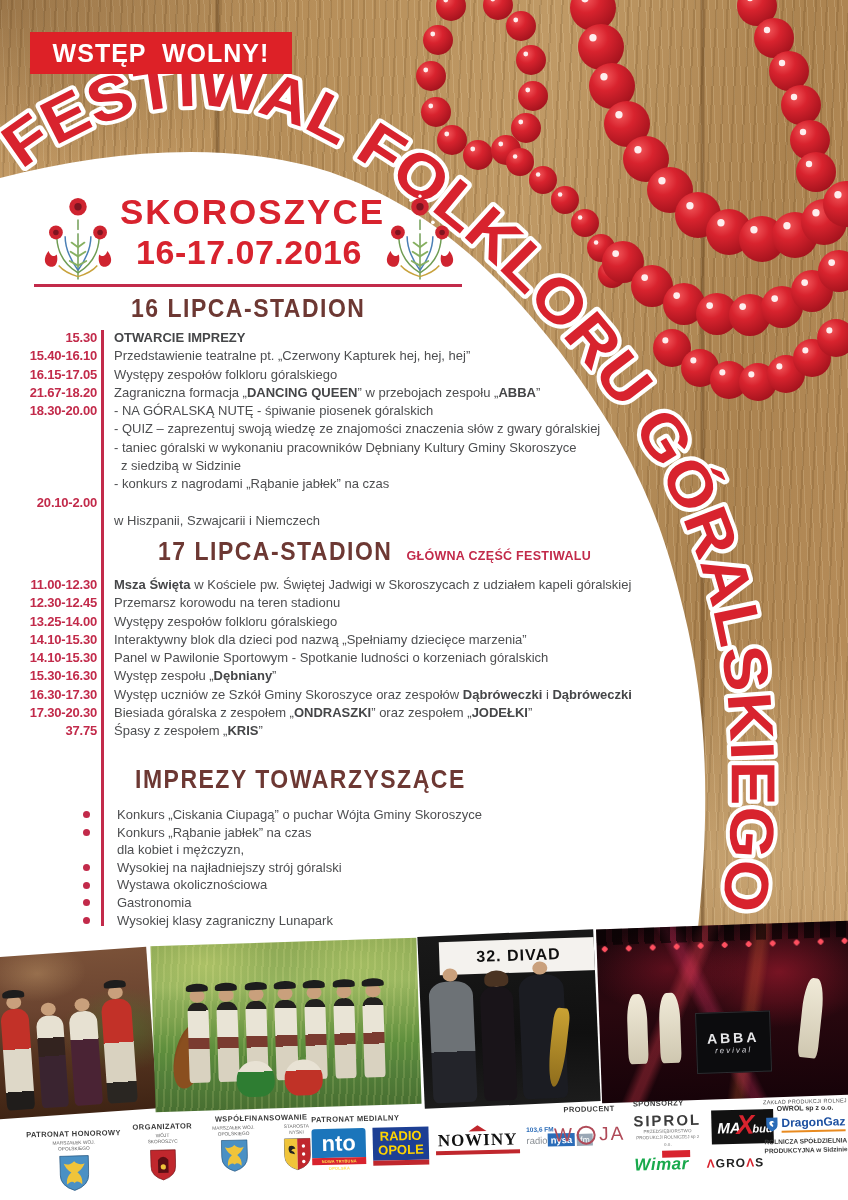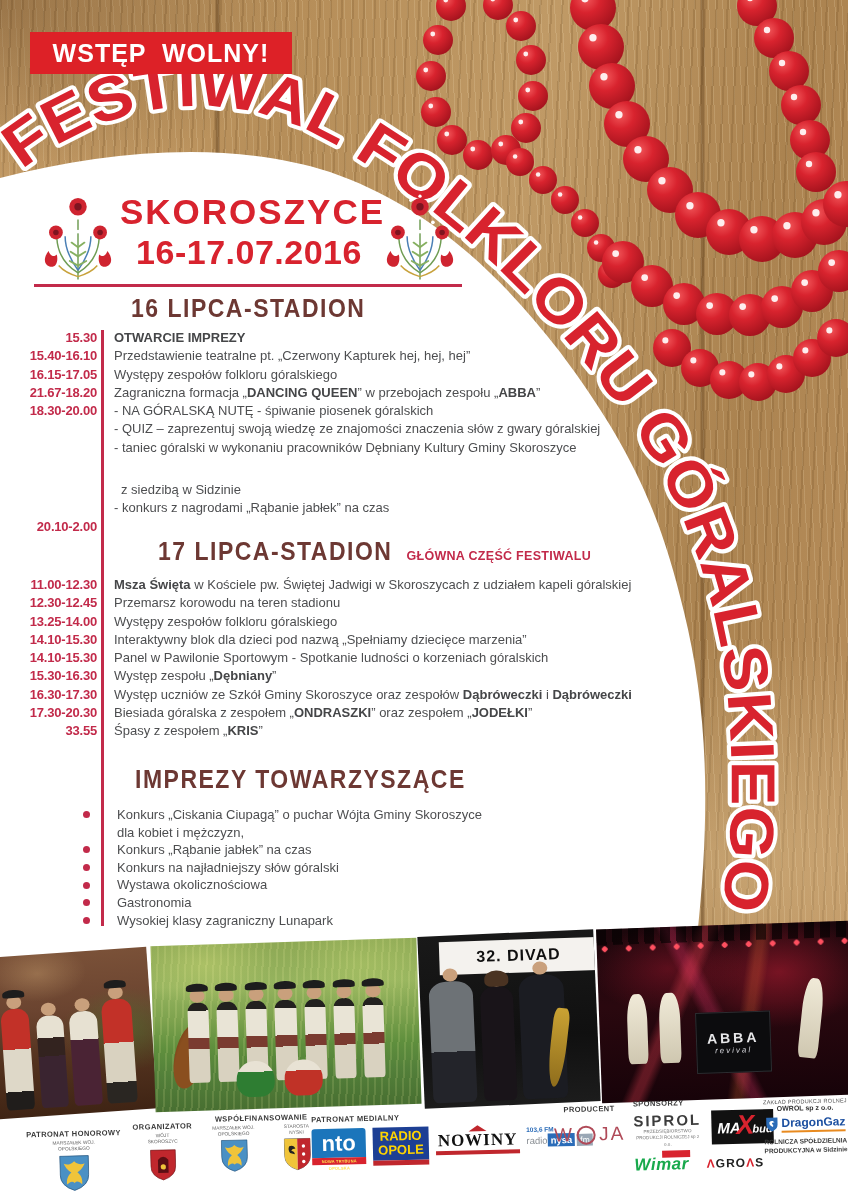--- a/index.html
+++ b/index.html
@@ -36,21 +36,21 @@
   .h2{position:absolute;left:158px;top:540px;display:flex;align-items:flex-end;gap:14px;}
   .h2 .sub{font-size:12.5px;font-weight:700;color:#c22a4a;letter-spacing:.3px;padding-bottom:4px;white-space:nowrap;}
   .h3{position:absolute;left:135px;top:768px;}
   
   .vline{position:absolute;left:101px;top:330px;width:3px;height:596px;background:#c22a4a;}
   .sec{position:absolute;left:0;width:700px;}
   #sec1{top:329px;} #sec2{top:576px;} #sec3{top:806px;}
   .srow{display:flex;line-height:18.3px;font-size:13px;}
   .srow .time{width:97px;text-align:right;font-weight:700;color:#c22a4a;flex:none;letter-spacing:-.2px;}
   .srow .desc{margin-left:17px;color:#4d4e50;white-space:nowrap;}
-  .srow .desc.ind{padding-left:7px;margin-top:24px;}
+  .srow .desc.ind{padding-left:7px;}
   .srow .desc b{font-weight:700;color:#454648;}
   .brow{display:flex;line-height:17.6px;font-size:13px;align-items:center;}
   .brow .dot{width:7px;height:7px;border-radius:50%;background:#c22a4a;margin-left:83px;flex:none;}
   .brow .dot.off{background:transparent;}
   .brow .desc{margin-left:27px;color:#4d4e50;white-space:nowrap;}
   
   .photo{position:absolute;overflow:hidden;}
   .p1{left:-6px;top:952px;width:158px;height:162px;transform:rotate(-4deg);
       background:radial-gradient(90px 60px at 82% 50%, rgba(80,120,50,.55), rgba(0,0,0,0) 70%),
                  radial-gradient(70px 40px at 30% 12%, rgba(255,215,150,.25), rgba(0,0,0,0) 70%),
@@ -398,20 +398,24 @@
         <span class="time"></span>
         <span class="desc ind">z siedzibą w Sidzinie</span>
       </div>
       <div class="srow">
         <span class="time"></span>
         <span class="desc">- konkurs z nagrodami „Rąbanie jabłek” na czas</span>
       </div>
       <div class="srow">
         <span class="time">20.10-2.00</span>
       </div>
+      <div class="srow">
+        <span class="time"></span>
+        <span class="desc">w Hiszpanii, Szwajcarii i Niemczech</span>
+      </div>
     </div>
 
   <div class="h2">
     <span class="folk">17 LIPCA-STADION</span>
     <span class="sub">GŁÓWNA CZĘŚĆ FESTIWALU</span>
   </div>
   <div class="sec" id="sec2">
       <div class="srow">
         <span class="time">11.00-12.30</span>
         <span class="desc"><b>Msza Święta</b> w Kościele pw. Świętej Jadwigi w Skoroszycach z udziałem kapeli góralskiej</span>
@@ -438,42 +442,42 @@
       </div>
       <div class="srow">
         <span class="time">16.30-17.30</span>
         <span class="desc">Występ uczniów ze Szkół Gminy Skoroszyce oraz zespołów <b>Dąbróweczki</b> i <b>Dąbróweczki</b></span>
       </div>
       <div class="srow">
         <span class="time">17.30-20.30</span>
         <span class="desc">Biesiada góralska z zespołem „<b>ONDRASZKI</b>” oraz zespołem „<b>JODEŁKI</b>”</span>
       </div>
       <div class="srow">
-        <span class="time">33.55</span>
+        <span class="time">37.75</span>
         <span class="desc">Śpasy z zespołem „<b>KRIS</b>”</span>
       </div>
     </div>
 
   <div class="h3 folk">IMPREZY TOWARZYSZĄCE</div>
   <div class="sec" id="sec3">
       <div class="brow">
         <span class="dot"></span>
         <span class="desc">Konkurs „Ciskania Ciupagą” o puchar Wójta Gminy Skoroszyce</span>
       </div>
       <div class="brow">
+        <span class="dot"></span>
+        <span class="desc">Konkurs „Rąbanie jabłek” na czas</span>
+      </div>
+      <div class="brow">
         <span class="dot off"></span>
         <span class="desc">dla kobiet i mężczyzn,</span>
       </div>
       <div class="brow">
         <span class="dot"></span>
-        <span class="desc">Konkurs „Rąbanie jabłek” na czas</span>
-      </div>
-      <div class="brow">
-        <span class="dot"></span>
-        <span class="desc">Konkurs na najładniejszy słów góralski</span>
+        <span class="desc">Wysokiej na najładniejszy strój góralski</span>
       </div>
       <div class="brow">
         <span class="dot"></span>
         <span class="desc">Wystawa okolicznościowa</span>
       </div>
       <div class="brow">
         <span class="dot"></span>
         <span class="desc">Gastronomia</span>
       </div>
       <div class="brow">

